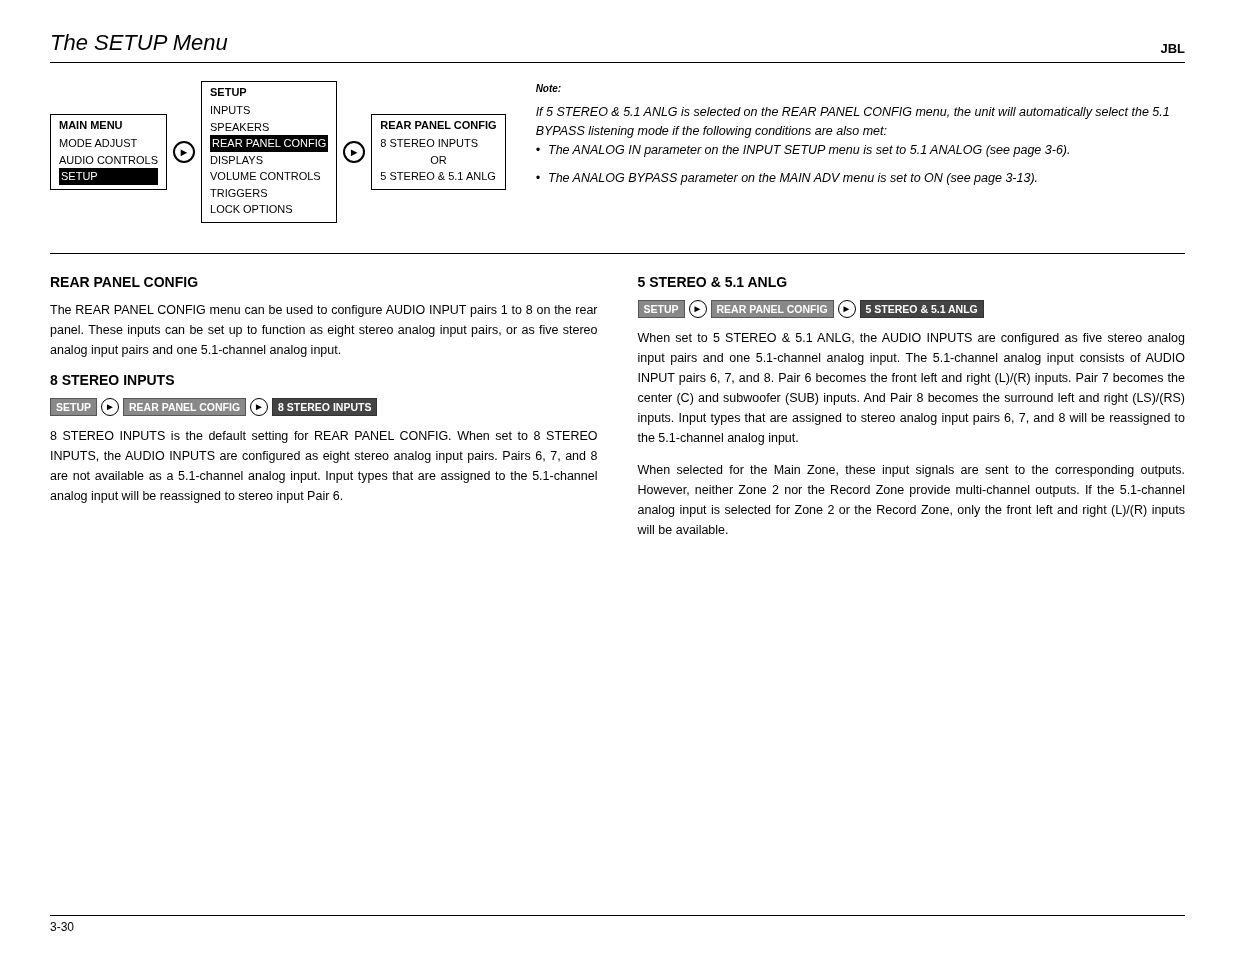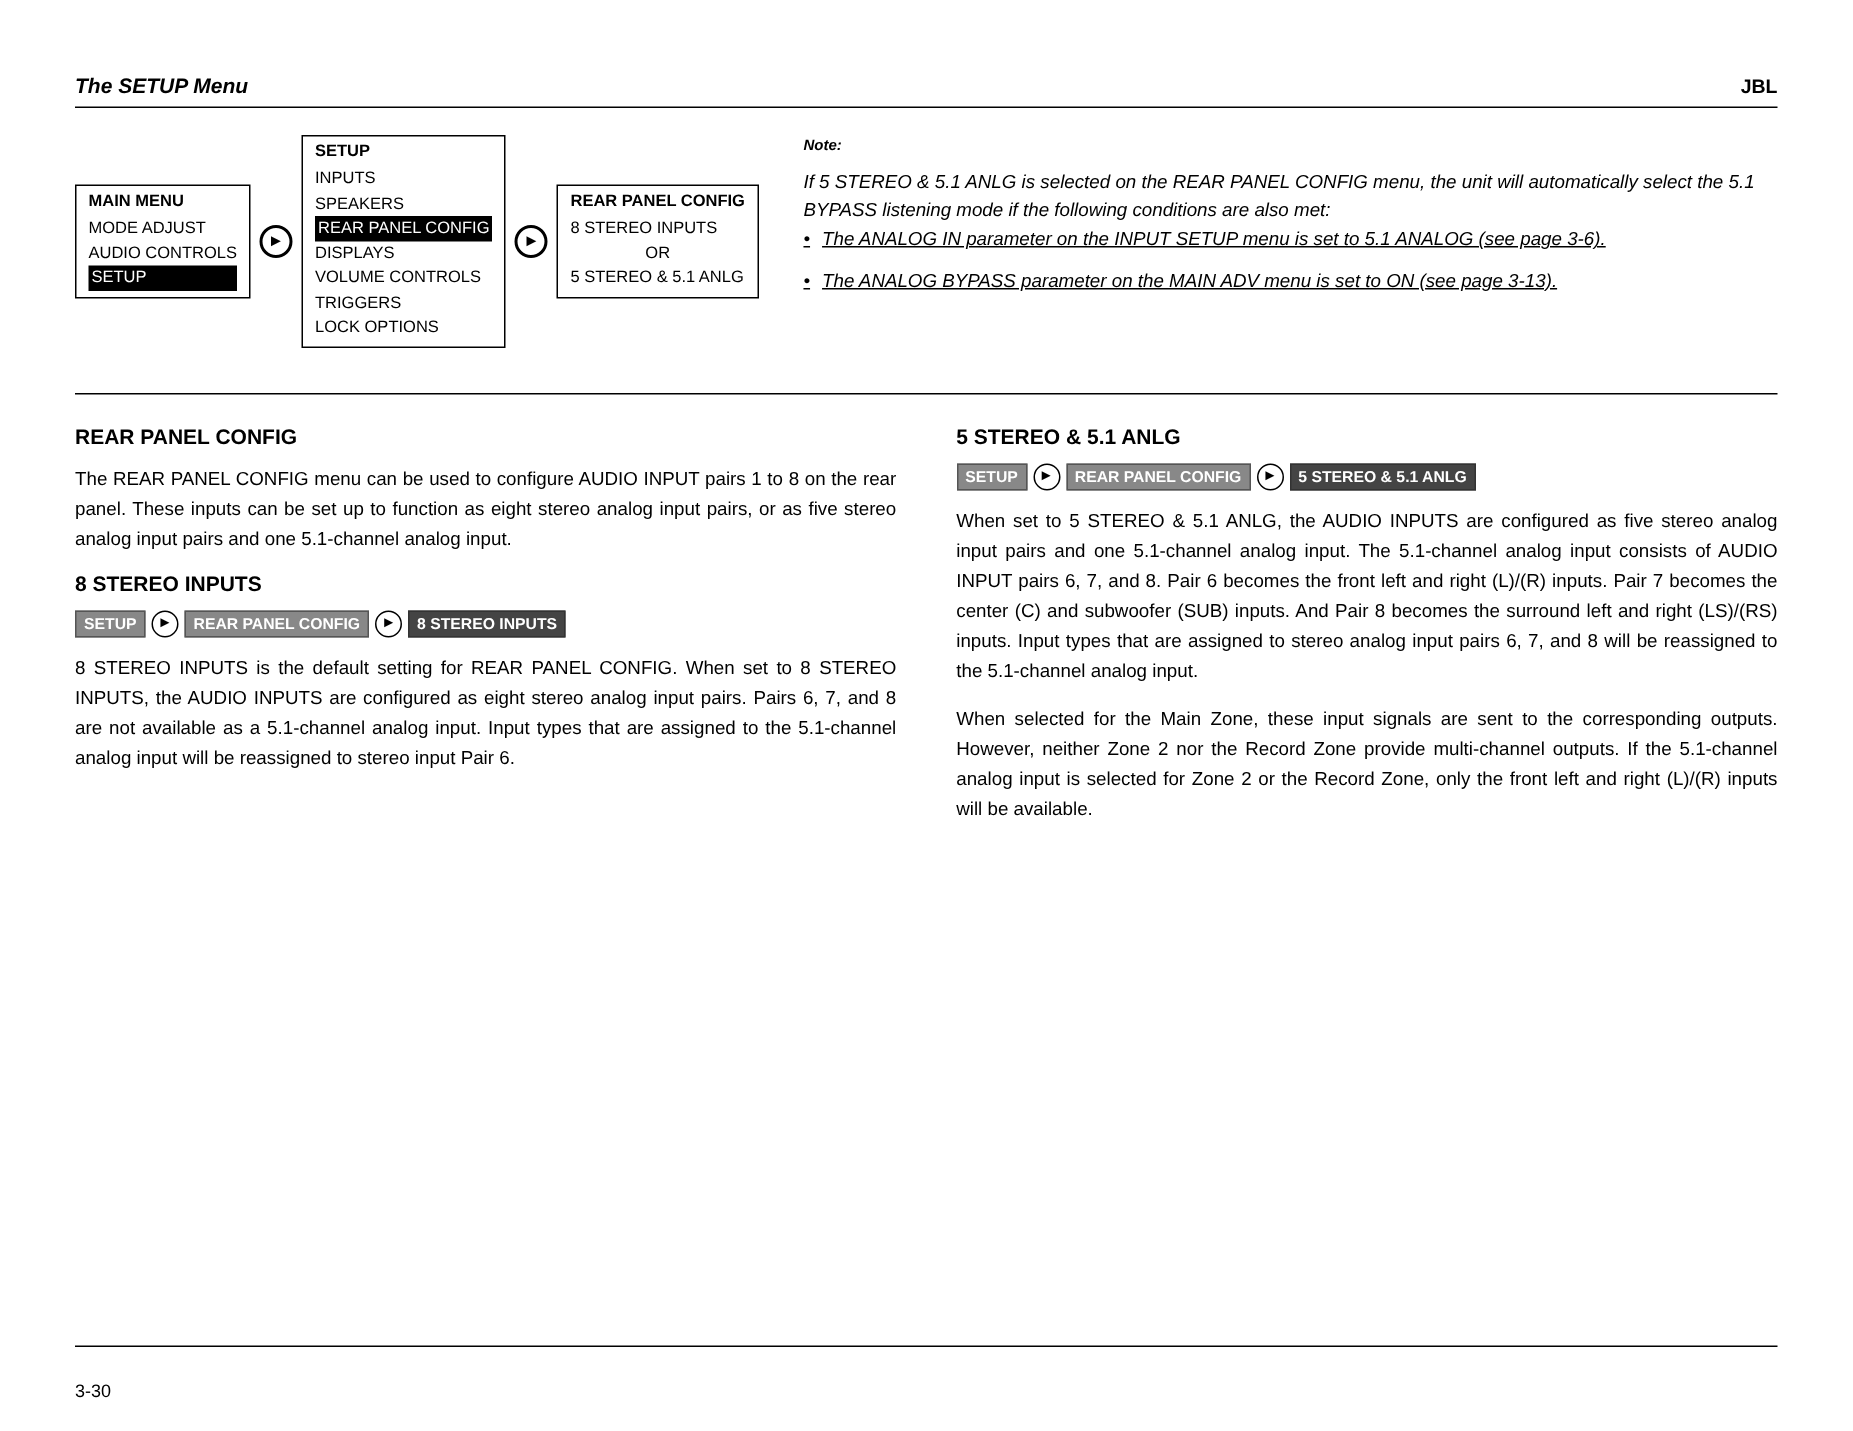--- a/index.html
+++ b/index.html
@@ -23,23 +23,22 @@
     .header {
       display: flex;
       justify-content: space-between;
       align-items: flex-end;
       border-bottom: 1px solid #000;
       padding-bottom: 6px;
       margin-bottom: 18px;
     }
     .header-title {
       font-style: italic;
-      font-size: 14px;
-      font-weight: bold;
-      margin-top: 19px;
+      font-size: 22px;
+      font-weight: normal;
     }
     .header-brand {
       font-size: 13px;
       font-weight: bold;
     }
 
     
     .top-section {
       display: flex;
       gap: 30px;
@@ -105,21 +104,20 @@
       font-size: 10px;
       margin-bottom: 6px;
     }
     .note-intro {
       font-style: italic;
       margin-bottom: 0;
     }
     .note-bullets {
       list-style: none;
       padding: 0;
-      text-decoration: underline;
     }
     .note-bullets li {
       display: flex;
       gap: 8px;
       margin-bottom: 8px;
       font-style: italic;
     }
     .note-bullets li::before {
       content: "•";
       flex-shrink: 0;
@@ -190,21 +188,21 @@
       margin-bottom: 12px;
     }
 
     
     .footer {
       position: absolute;
       bottom: 20px;
       left: 50px;
       right: 50px;
       border-top: 1px solid #000;
-      padding-top: 22px;
+      padding-top: 4px;
       font-size: 12px;
     }
   </style>
 </head>
 <body>
 
 <div class="page">
 
   <div class="header">
     <span class="header-title">The SETUP Menu</span>

